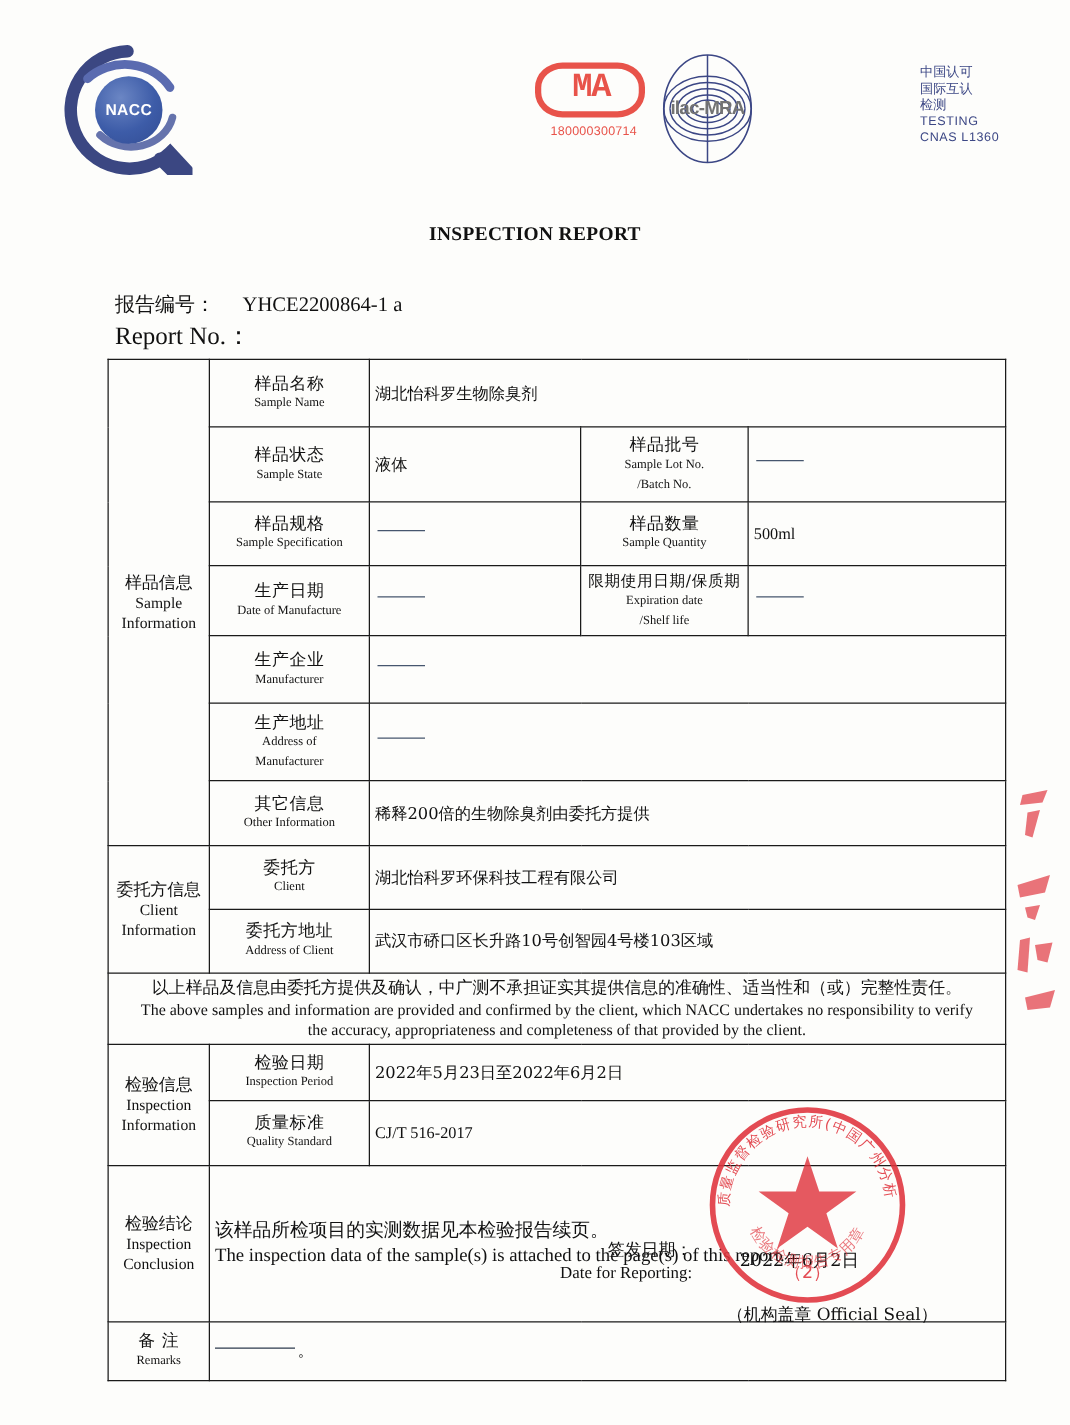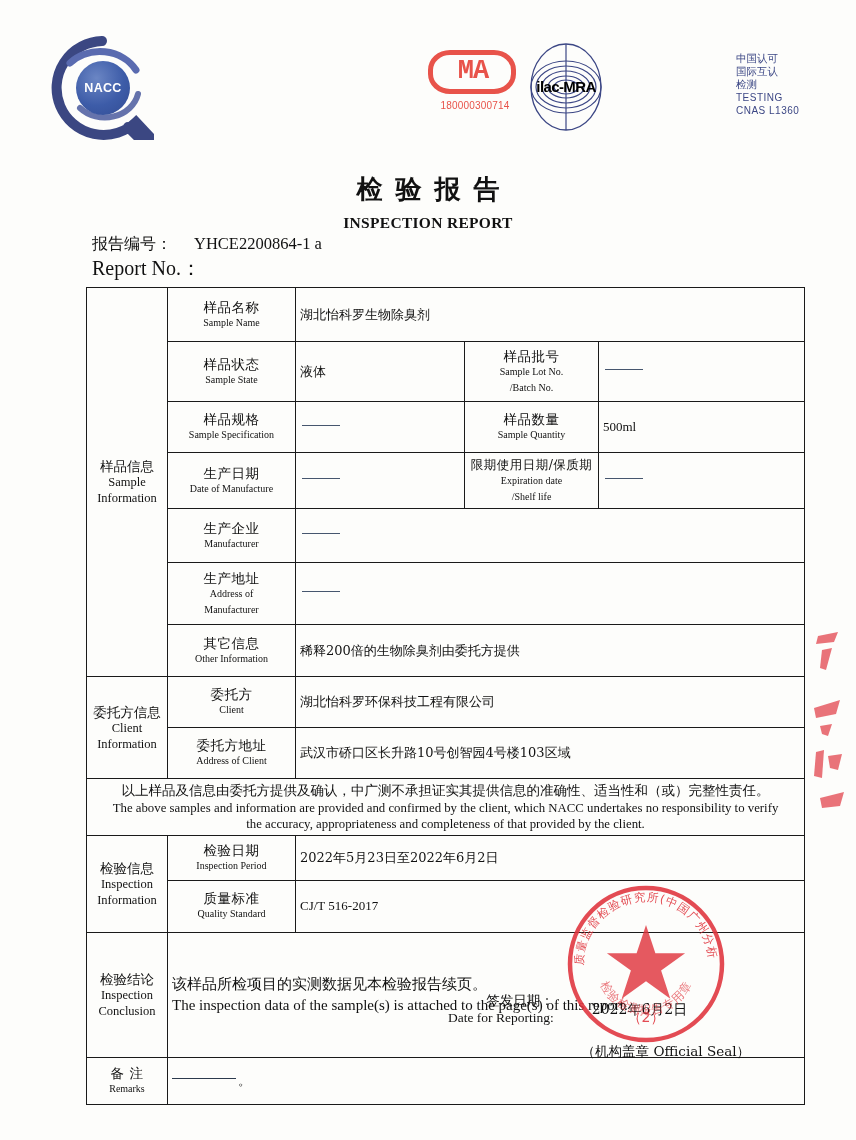--- a/index.html
+++ b/index.html
@@ -118,21 +118,21 @@
     width: 76px; height: 90px;
   }
   .ilac-text {
     position: absolute;
     left: 0; top: 36px;
     width: 76px;
     text-align: center;
     font-family: "Liberation Sans", sans-serif;
     font-weight: bold;
     font-size: 15px;
-    color: #000000;
+    color: #737373;
     letter-spacing: -0.6px;
   }
 
   .cnas-logo {
     position: absolute;
     left: 184px; top: 6px;
     width: 120px; height: 66px;
   }
   .cnas-text {
     position: absolute;
@@ -443,21 +443,20 @@
       <div>国际互认</div>
       <div>检测</div>
       <div class="en">TESTING</div>
       <div class="en">CNAS L1360</div>
     </div>
 
   </div>
 </div>
 
 <div class="title-block">
-  <div class="title-cn">检验报告</div>
   <div class="title-en">INSPECTION REPORT</div>
 </div>
 
 <div class="report-no">
   <div>
     <span class="lbl-cn">报告编号：</span><span class="value">YHCE2200864-1 a</span>
   </div>
   <div>
     <span class="lbl-en">Report No.：</span>
   </div>

